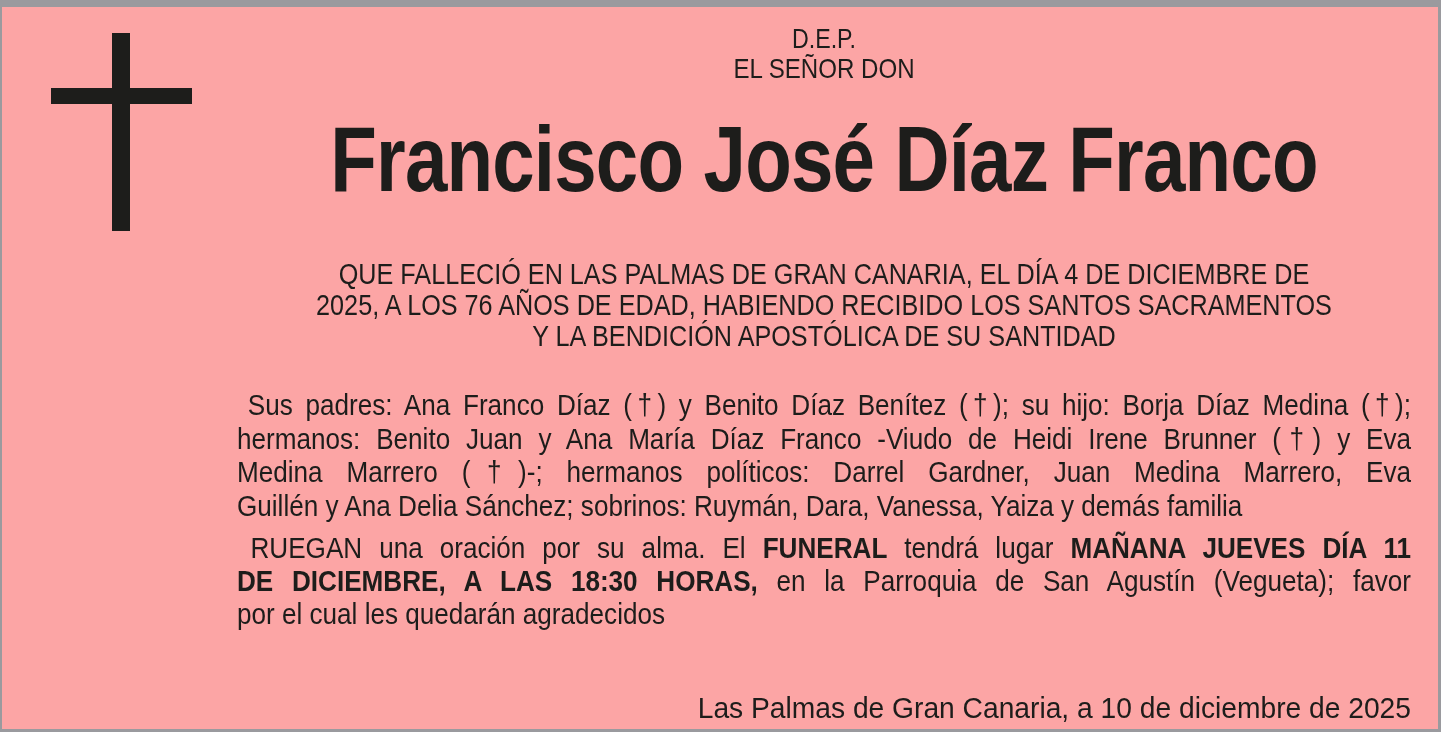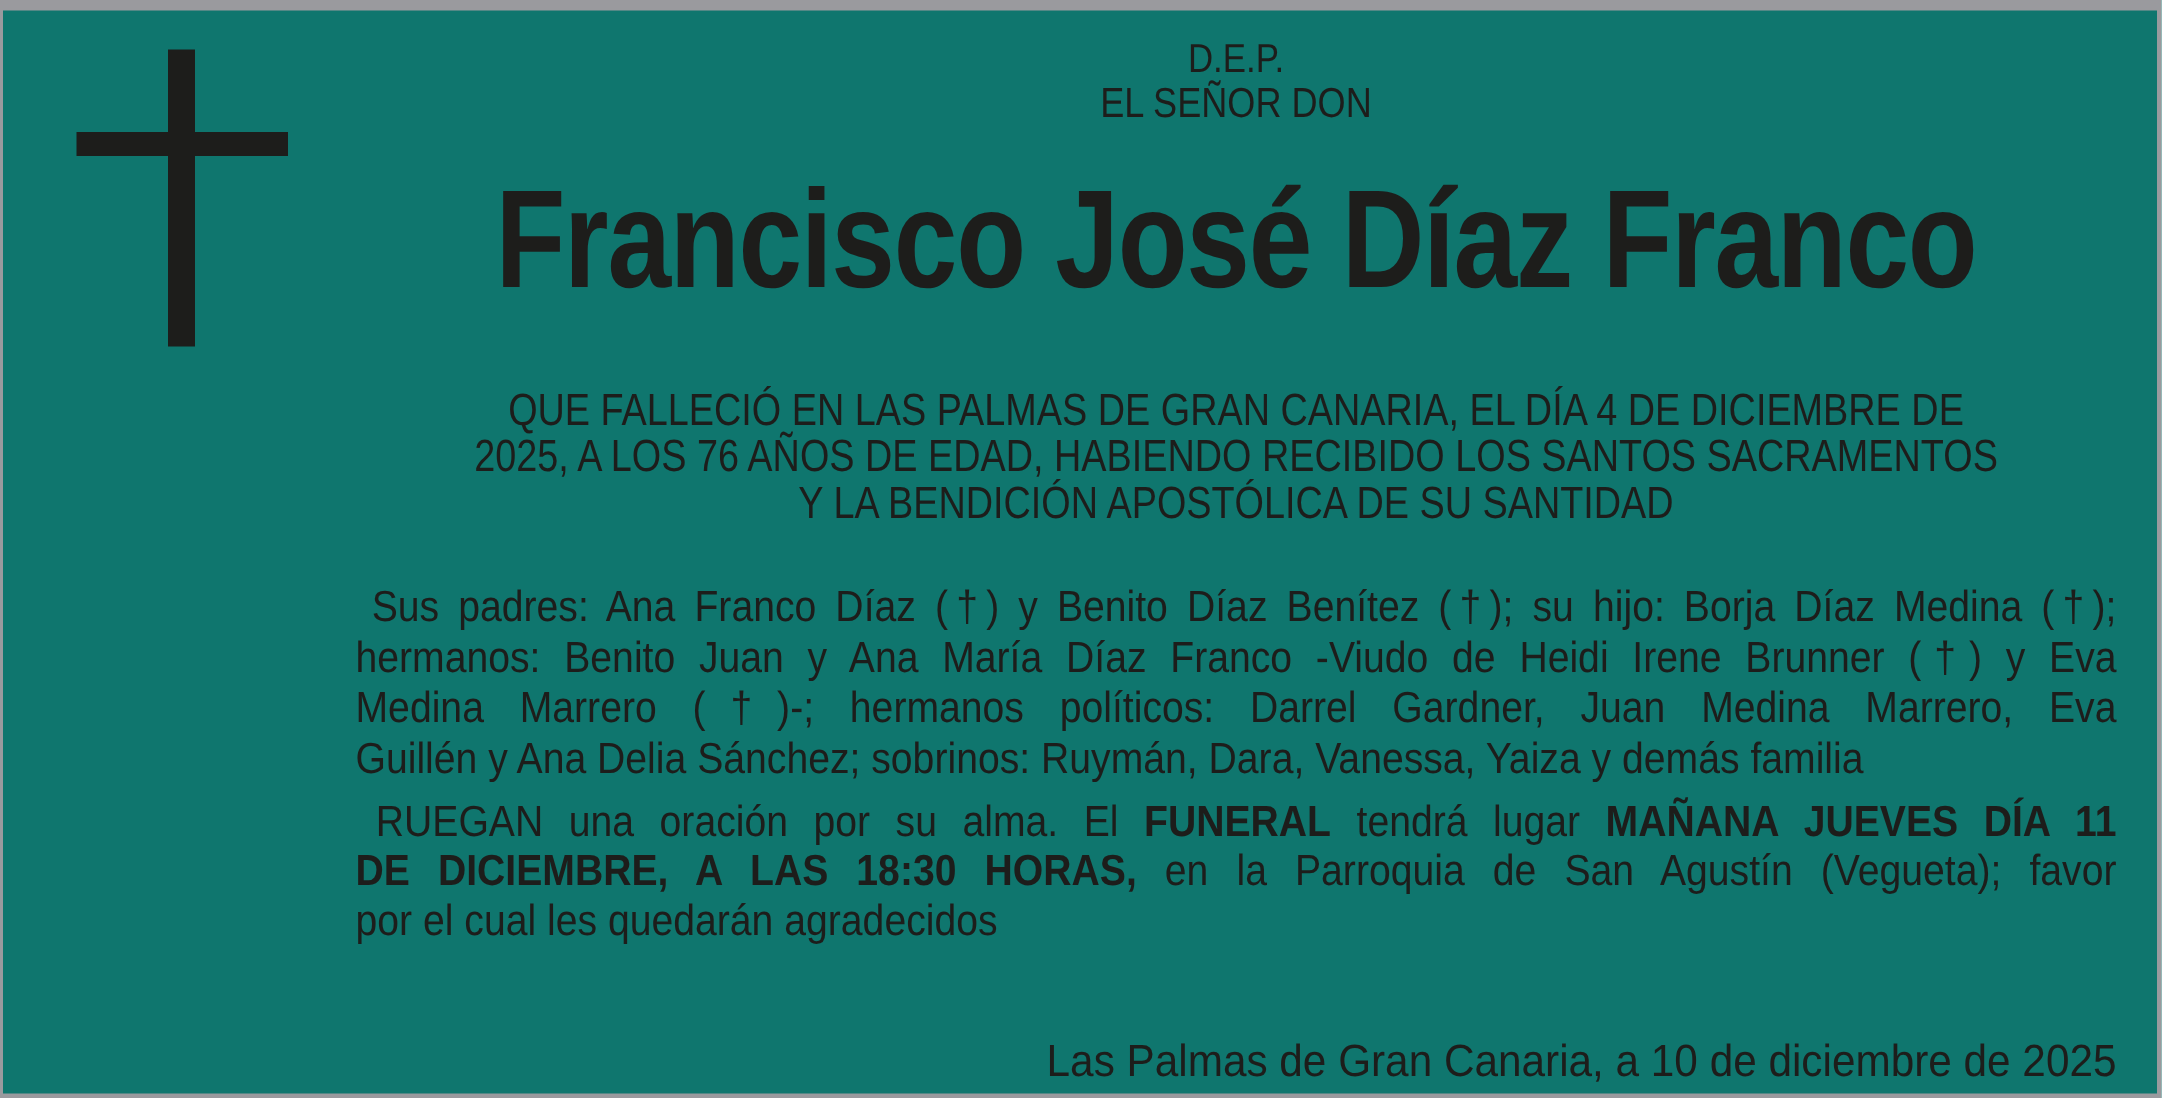--- a/index.html
+++ b/index.html
@@ -1,21 +1,21 @@
 <!DOCTYPE html>
 <html lang="es"><head>
 <meta charset="utf-8">
 <style>
   html, body { margin: 0; padding: 0; background: #ffffff; }
   .page {
     position: relative;
     width: 1441px;
     height: 732px;
     box-sizing: border-box;
-    background: #0f766e;
+    background: #fca5a5;
     border: 3px solid #9a9a9e;
     border-top-width: 7px;
     border-left-width: 2px;
     overflow: hidden;
     font-family: "Liberation Sans", sans-serif;
     color: #1d1d1b;
   }
   
   .cross { position: absolute; left: 0; top: 0; width: 235px; height: 240px; }
   .cross .v {

